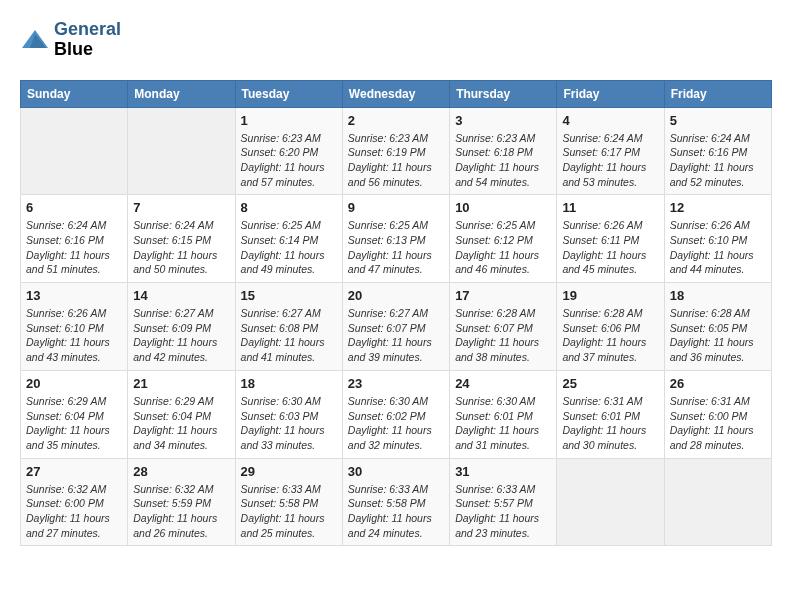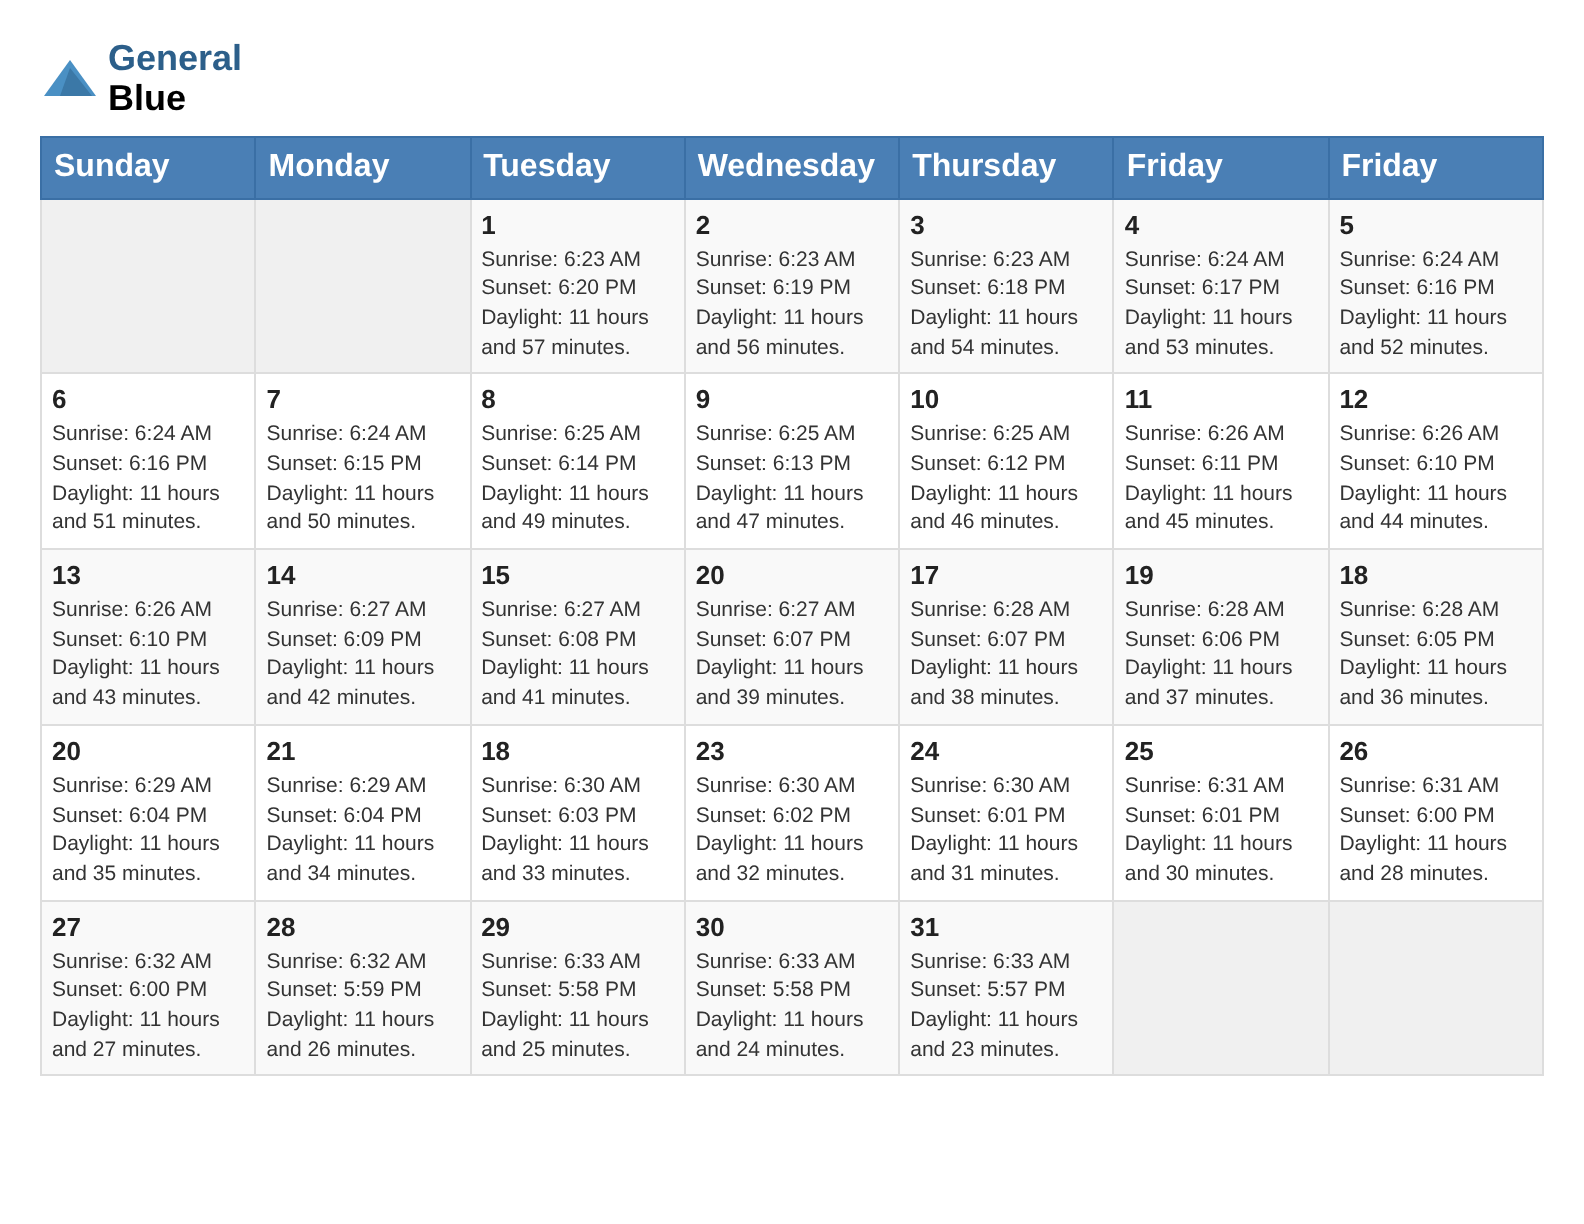--- a/index.html
+++ b/index.html
@@ -10,21 +10,21 @@
       min-height: 612px;
     }
     .container {
       width: 792px;
       padding: 20px 20px 10px 20px;
     }
     .header {
       display: flex;
       align-items: flex-end;
       justify-content: space-between;
-      margin-bottom: 8px;
+      margin-bottom: 20px;
     }
     .logo {
       display: flex;
       align-items: center;
       gap: 4px;
     }
     .logo-text {
       font-size: 18px;
       font-weight: bold;
       color: #2c5f8a;
@@ -49,21 +49,21 @@
     .calendar {
       width: 100%;
       border-collapse: collapse;
       font-size: 11px;
     }
     .calendar thead tr th {
       background-color: #4a7fb5;
       color: #fff;
       text-align: left;
       padding: 6px 6px;
-      font-size: 16px;
+      font-size: 12px;
       font-weight: bold;
       border: 1px solid #3a6fa5;
     }
     .calendar tbody tr {
       border-bottom: 1px solid #ccc;
     }
     .calendar tbody tr td {
       vertical-align: top;
       padding: 5px 5px;
       border: 1px solid #ddd;
@@ -80,20 +80,21 @@
     .day-number {
       font-weight: bold;
       font-size: 13px;
       margin-bottom: 3px;
       color: #222;
     }
     .day-info {
       color: #333;
       font-size: 10.5px;
       line-height: 1.4;
+      font-style: italic;
     }
   </style>
 </head>
 <body>
 
 <div class="container">
   <div class="header">
     <div class="logo">
       <svg class="logo-icon" viewBox="0 0 30 24" xmlns="http://www.w3.org/2000/svg">
         <polygon points="15,2 28,20 2,20" fill="#4a90c4"></polygon>

